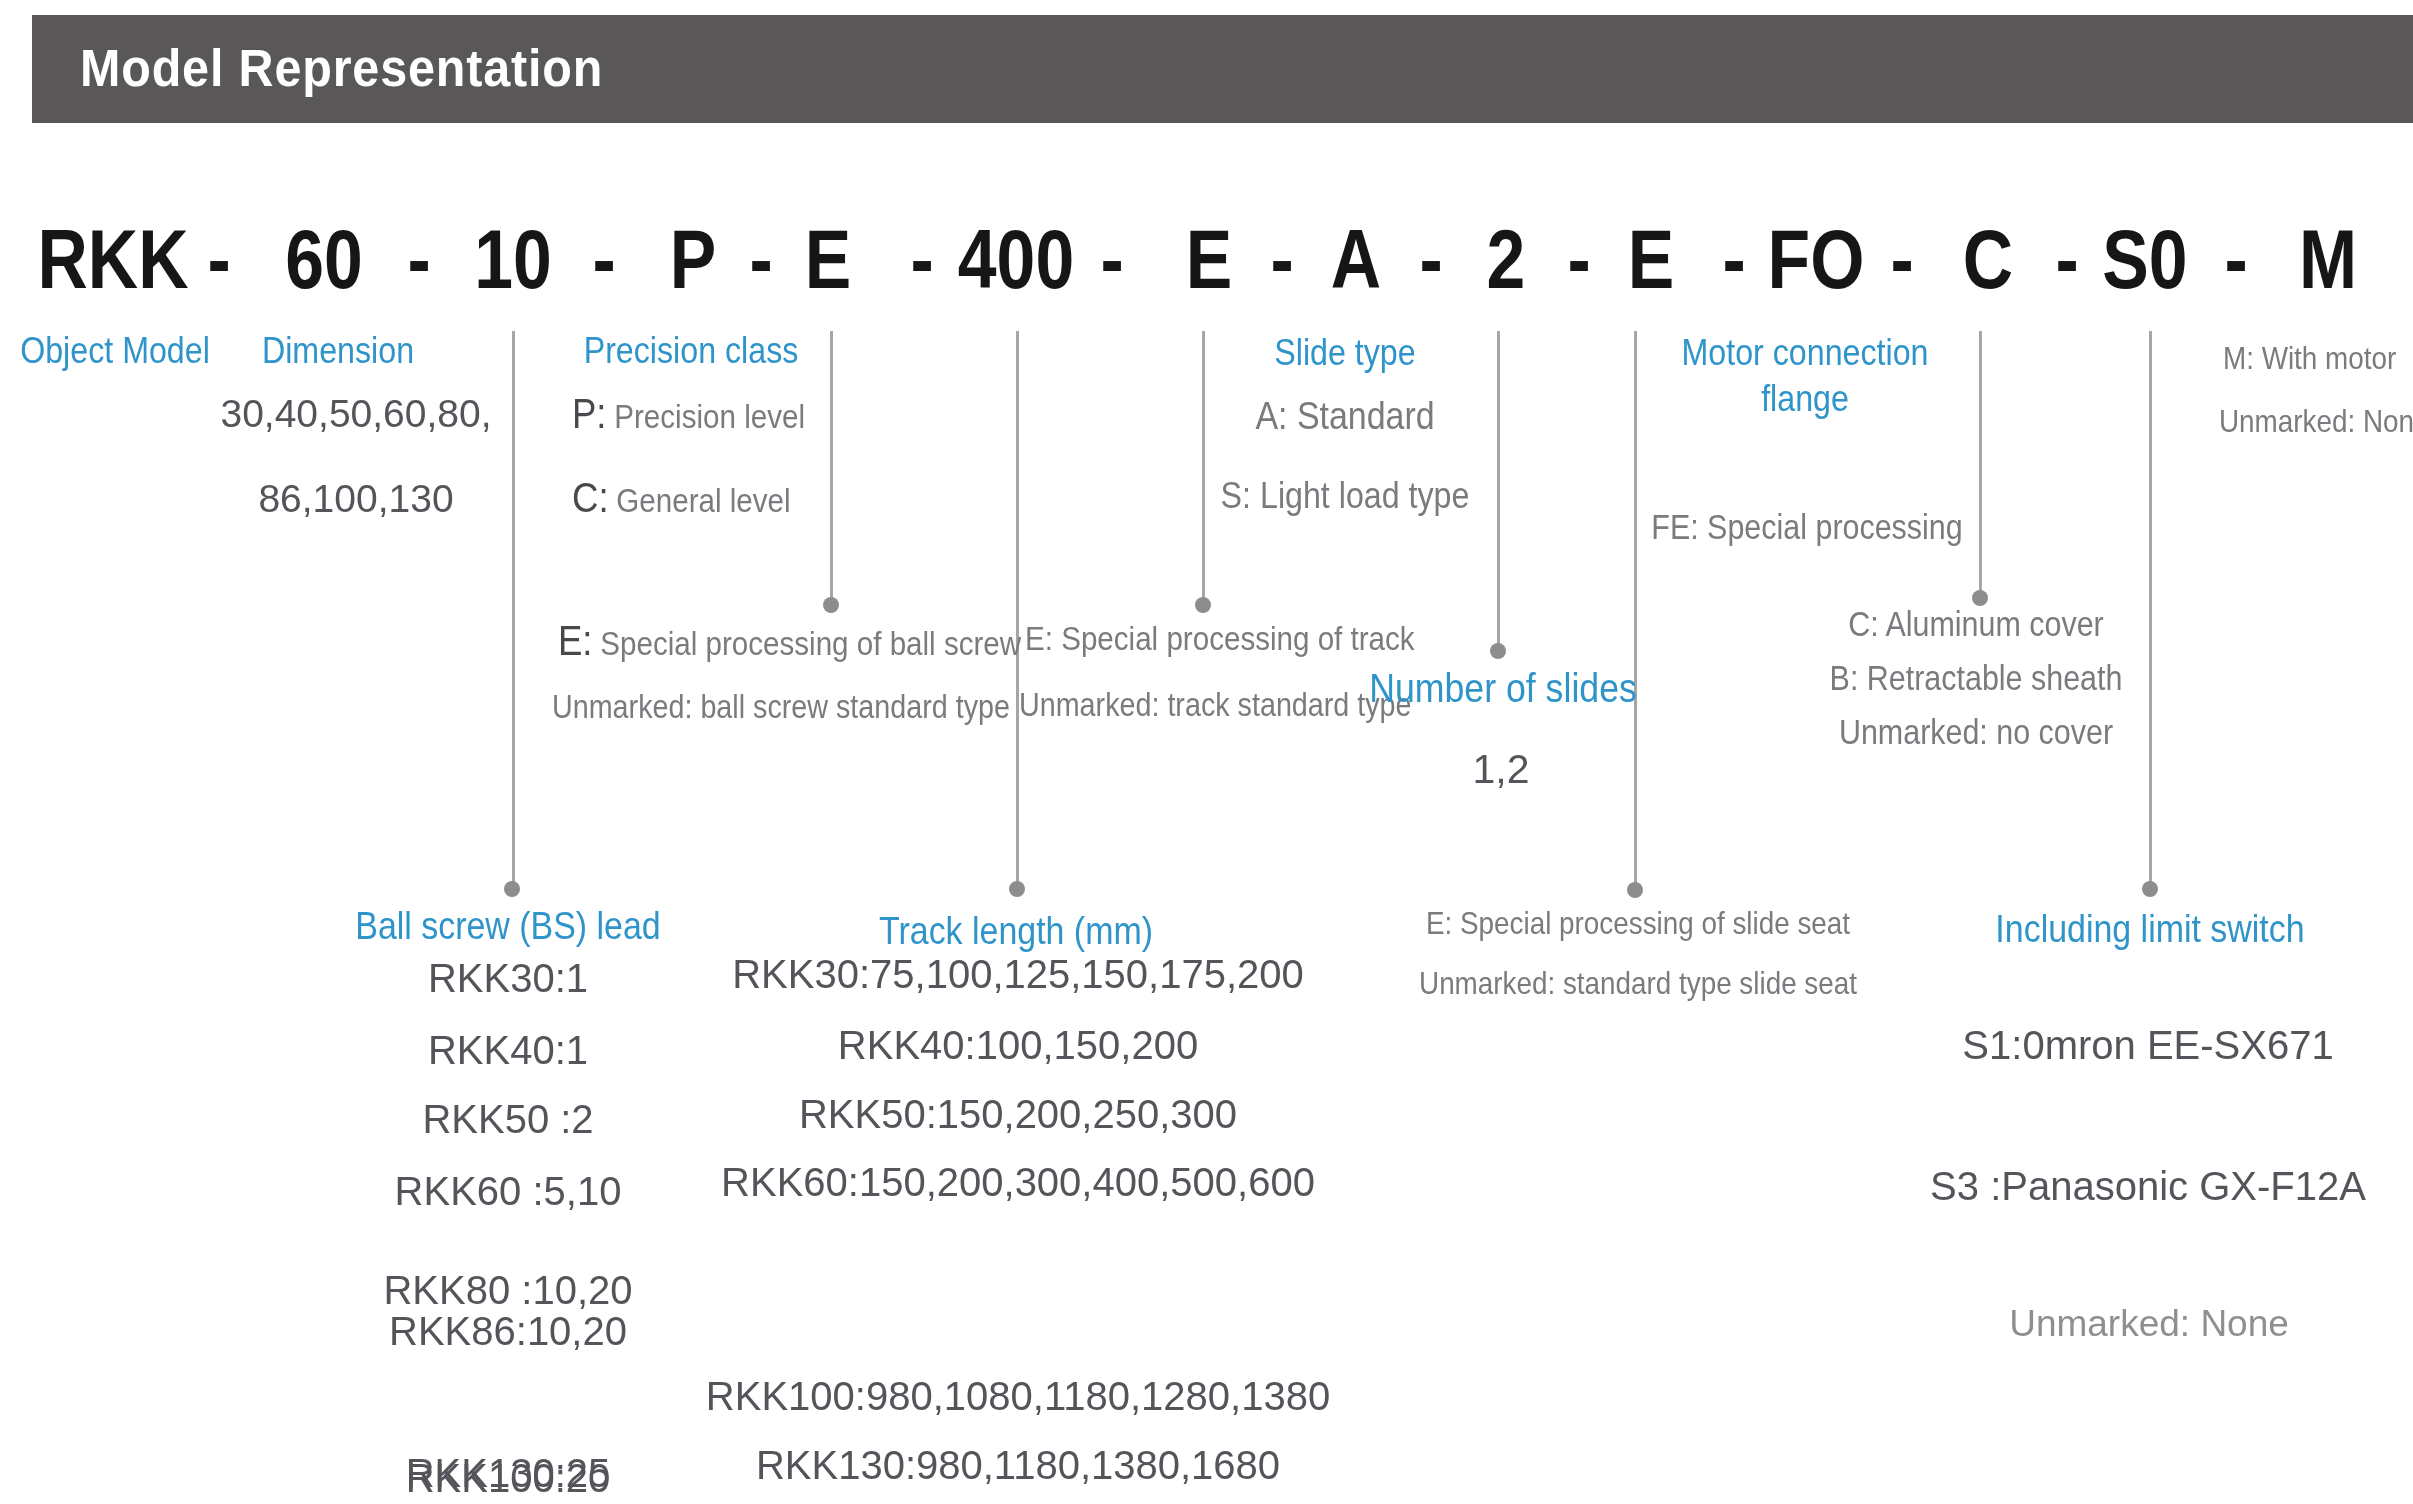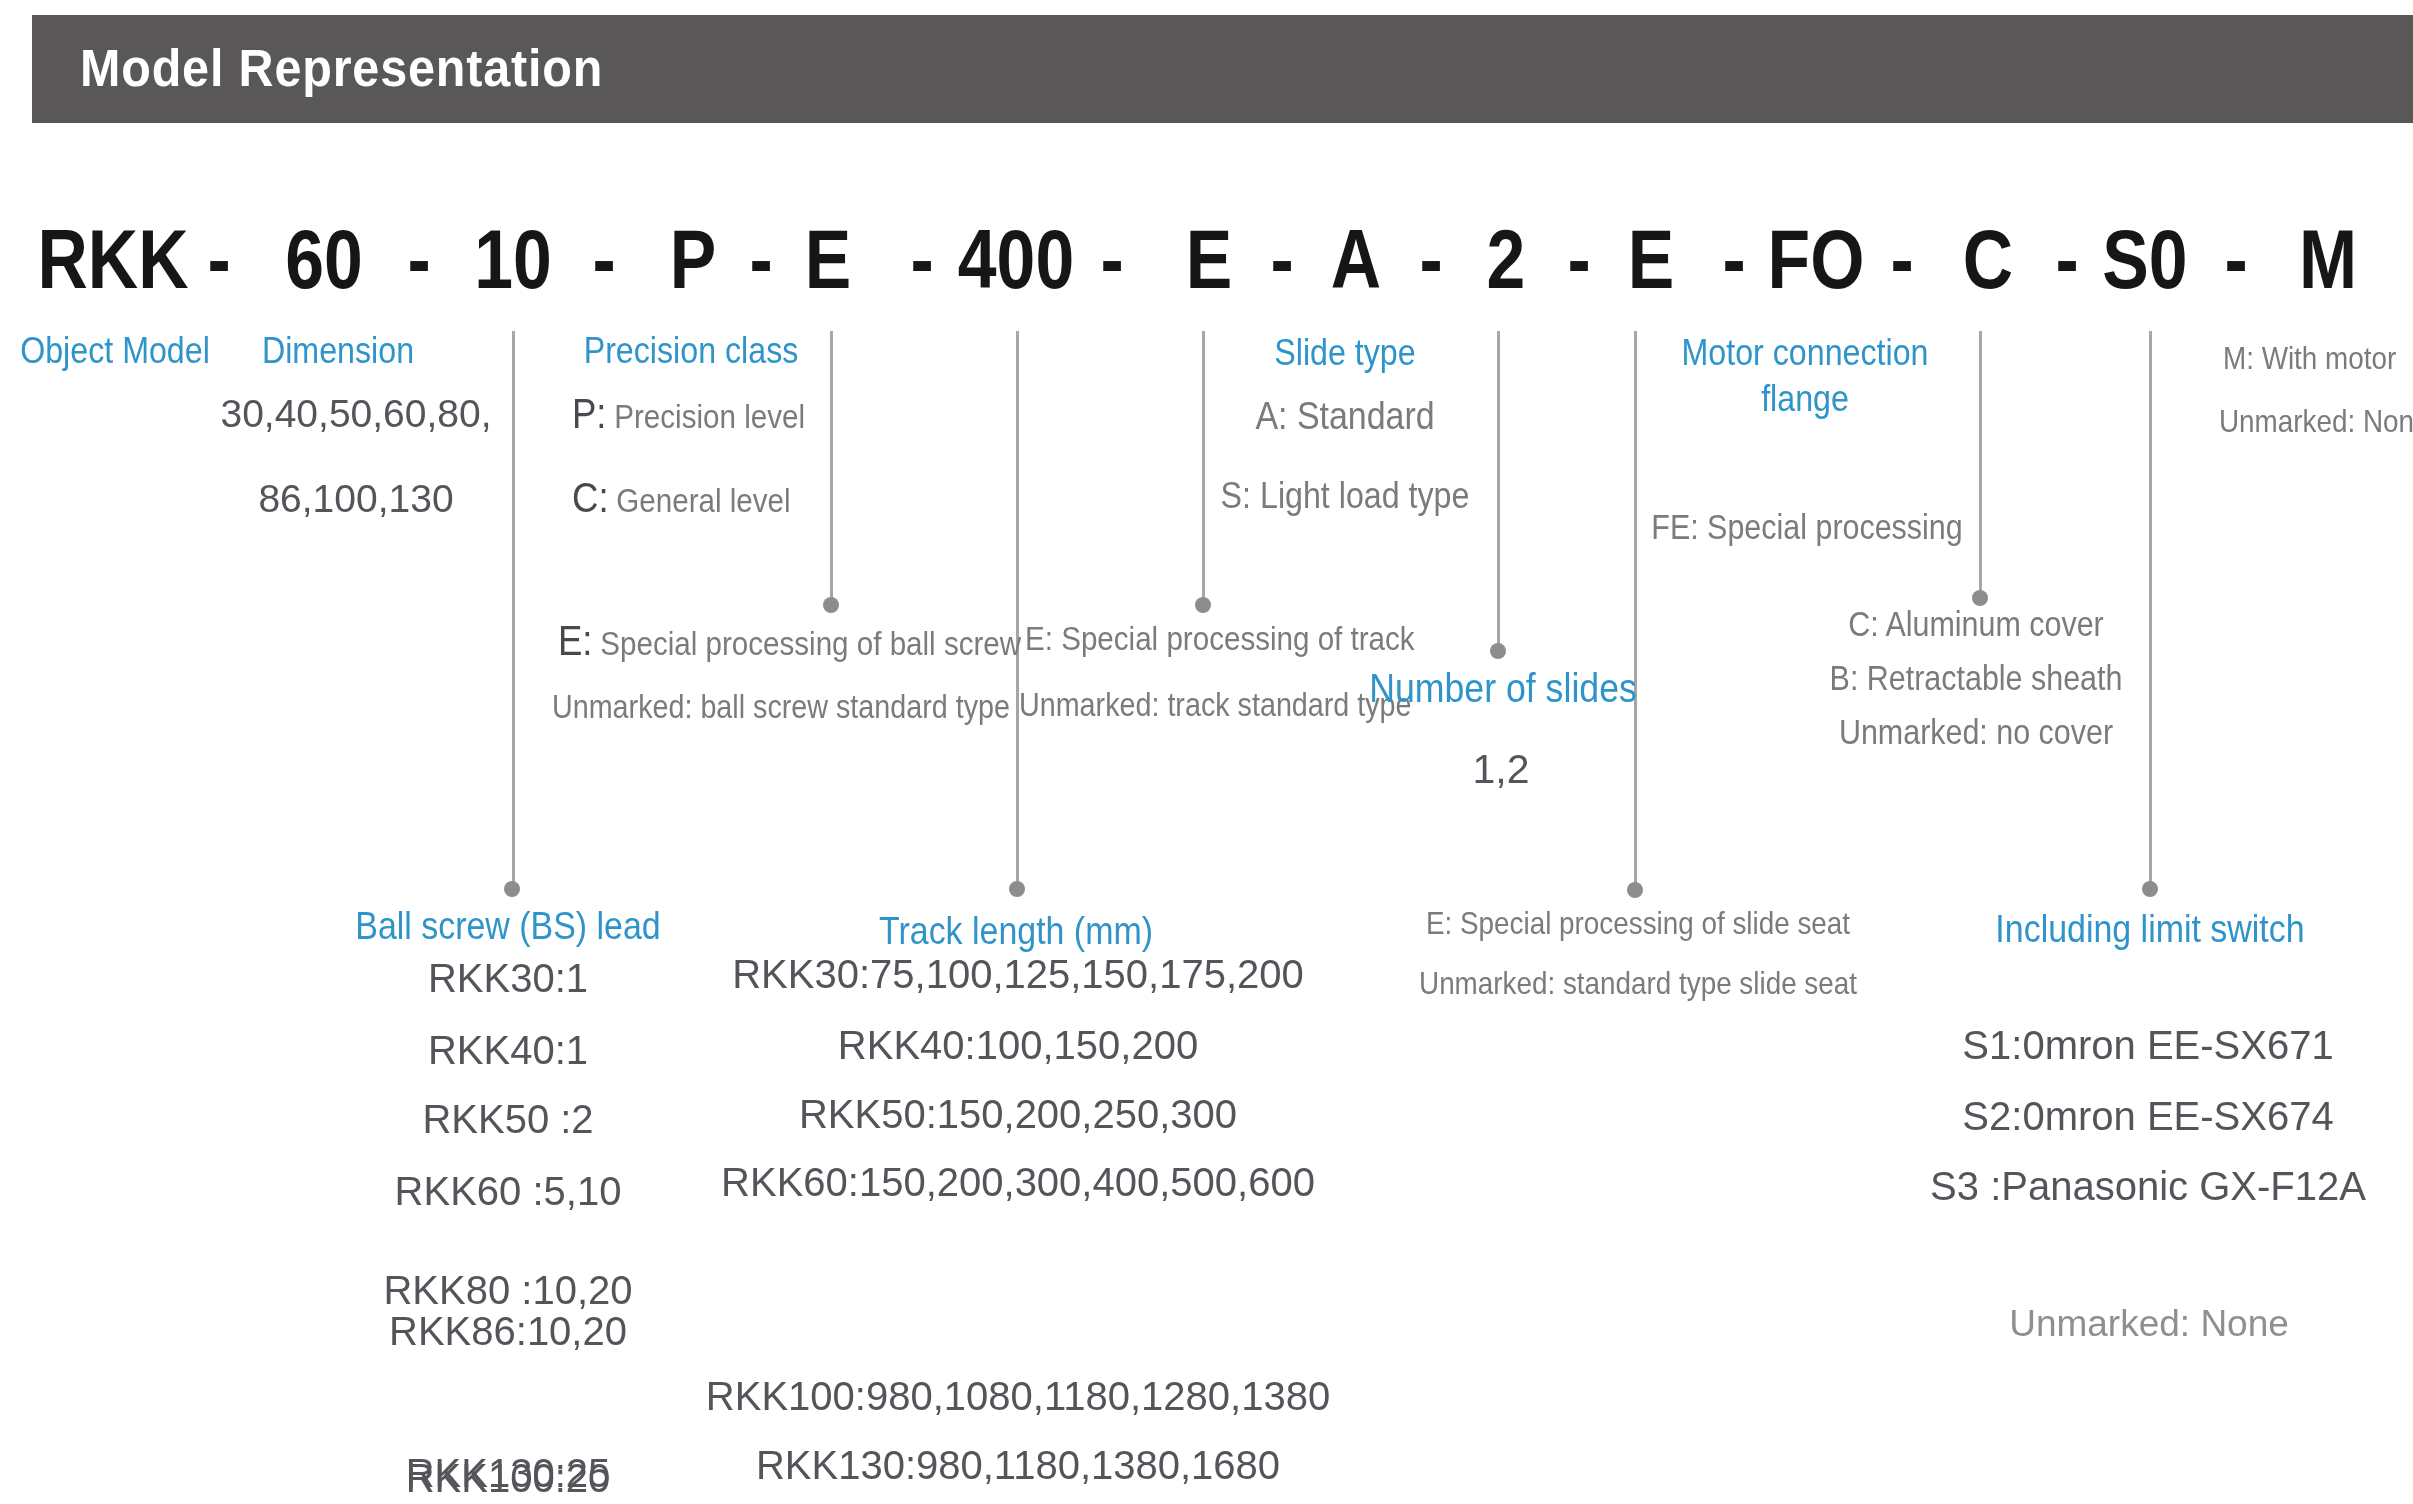--- a/index.html
+++ b/index.html
@@ -151,18 +151,17 @@
   <div class="t cx s87 blue f44" style="left:1016px;top:910px">Track length (mm)</div>
   <div class="t cx val f45" style="left:1018px;top:952px">RKK30:75,100,125,150,175,200</div>
   <div class="t cx val f45" style="left:1018px;top:1023px">RKK40:100,150,200</div>
   <div class="t cx val f45" style="left:1018px;top:1092px">RKK50:150,200,250,300</div>
   <div class="t cx val f45" style="left:1018px;top:1160px">RKK60:150,200,300,400,500,600</div>
   <div class="t cx val f45" style="left:1018px;top:1374px">RKK100:980,1080,1180,1280,1380</div>
   <div class="t cx val f45" style="left:1018px;top:1443px">RKK130:980,1180,1380,1680</div>
 
   <div class="t cx s87 blue f44" style="left:2150px;top:908px">Including limit switch</div>
   <div class="t cx val f45" style="left:2148px;top:1023px">S1:0mron EE-SX671</div>
-  <div class="t cx val f45" style="left:2148px;top:1094px">S2:0mron EE-SX674</div>
   <div class="t cx val f45" style="left:2148px;top:1164px">S3 :Panasonic GX-F12A</div>
   <div class="t cx light f42" style="left:2149px;top:1304px">Unmarked: None</div>
 
 </div>
 
 
 </body></html>

